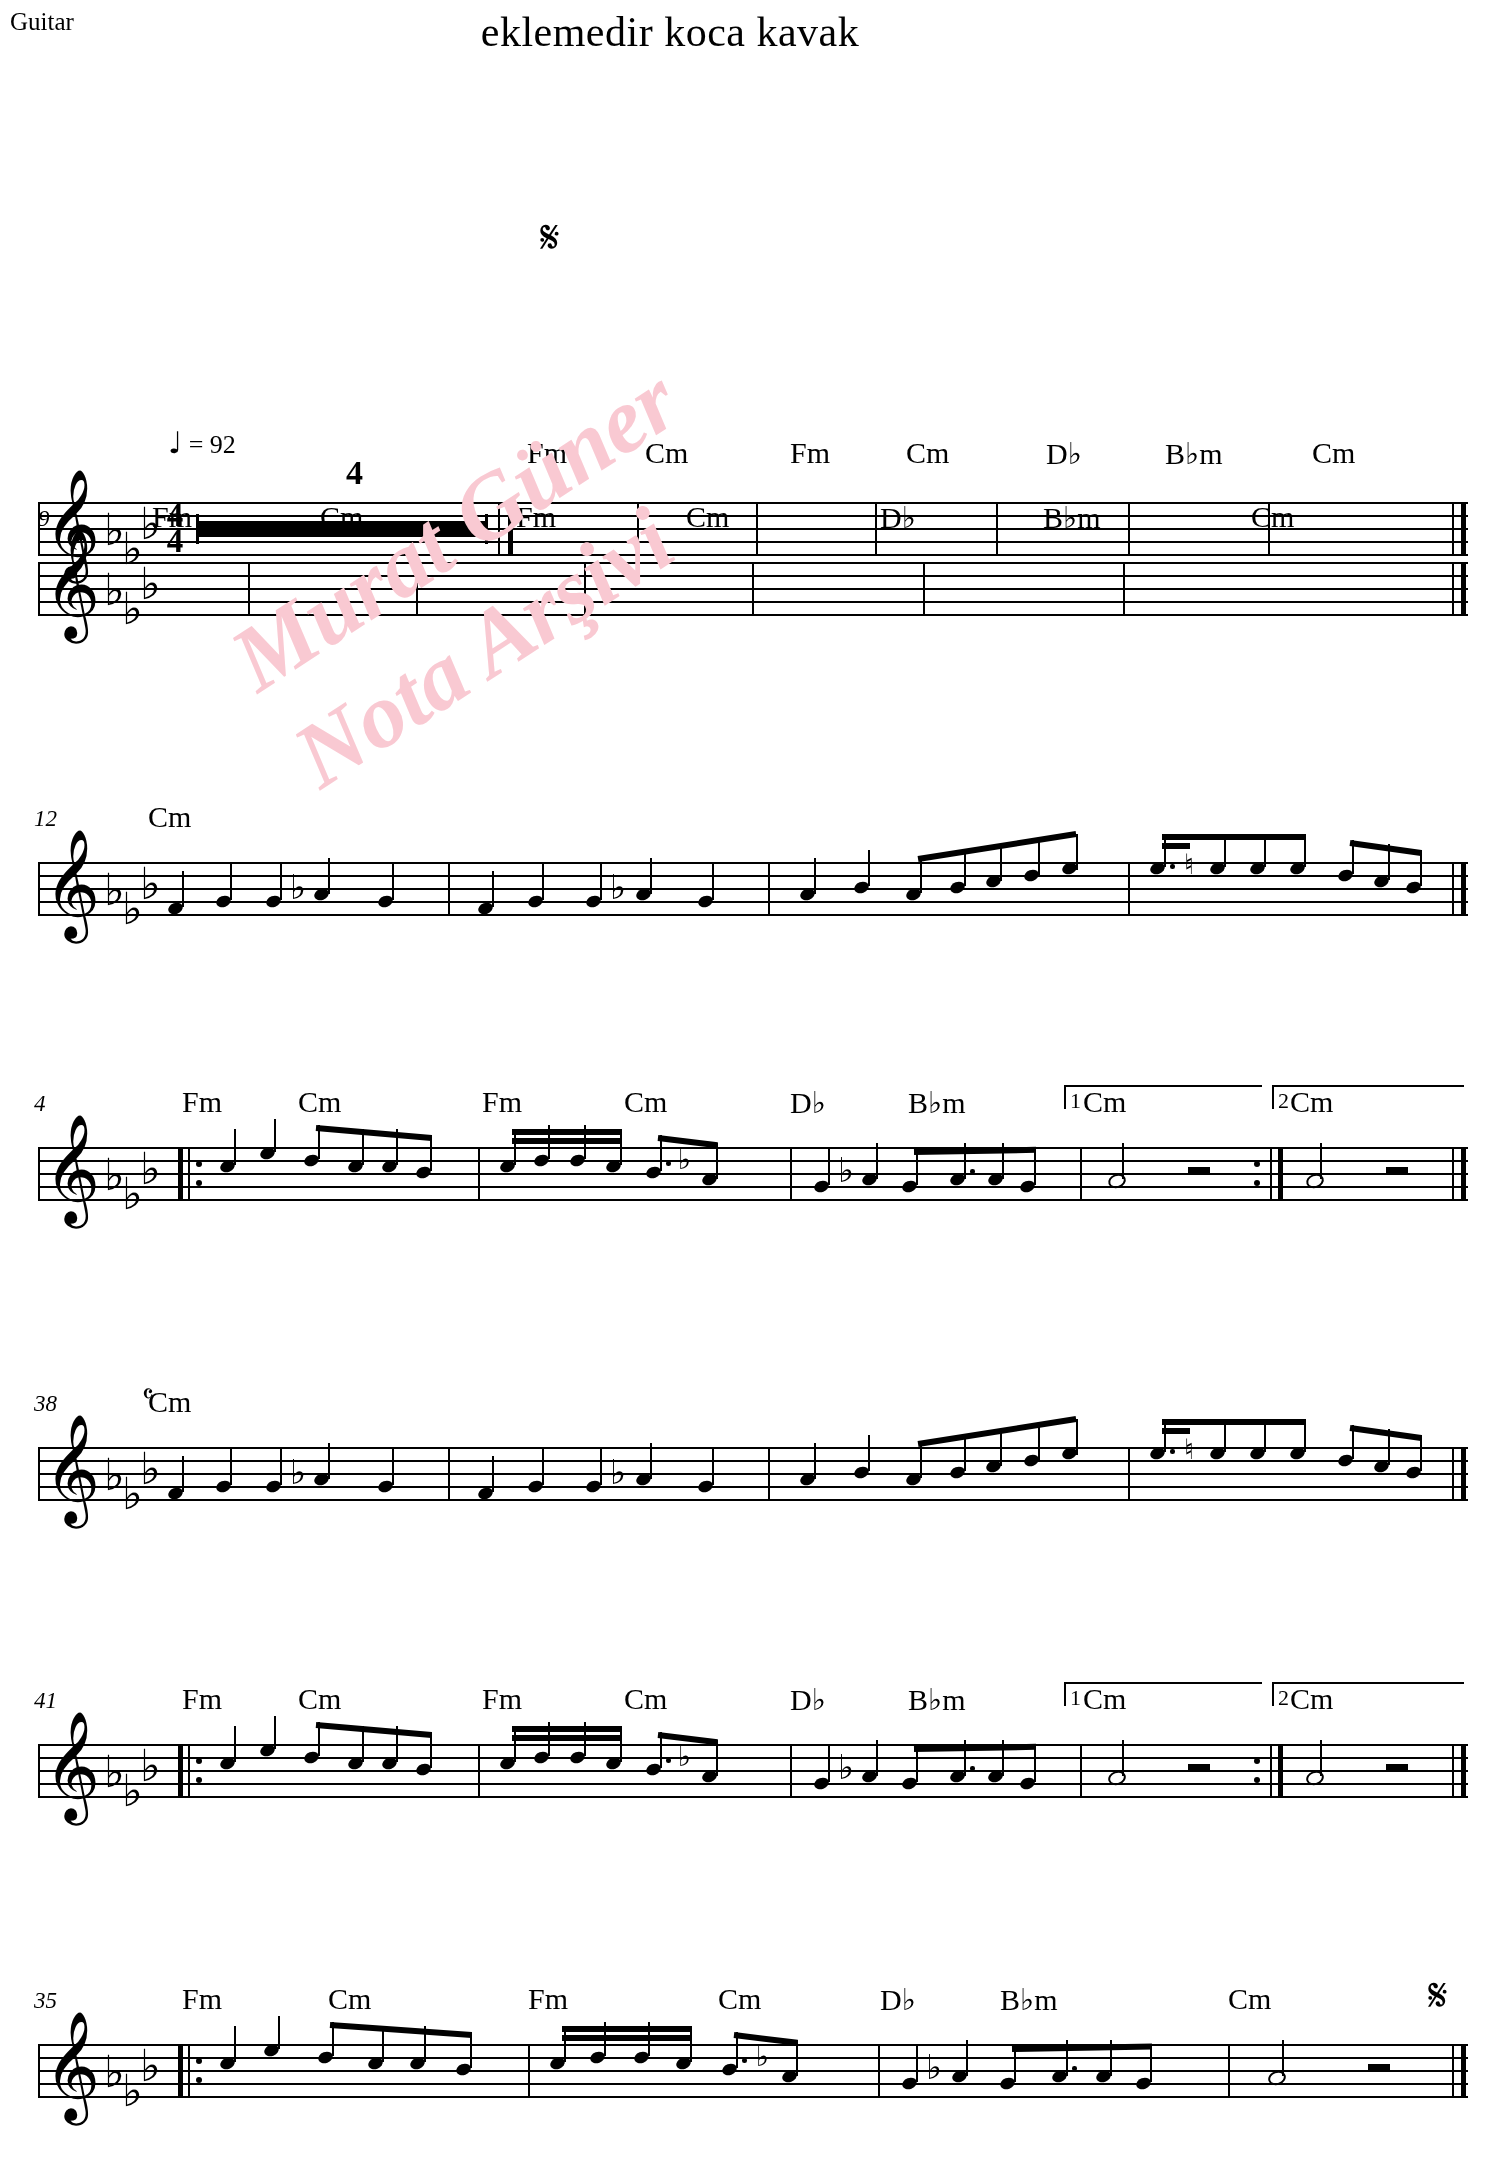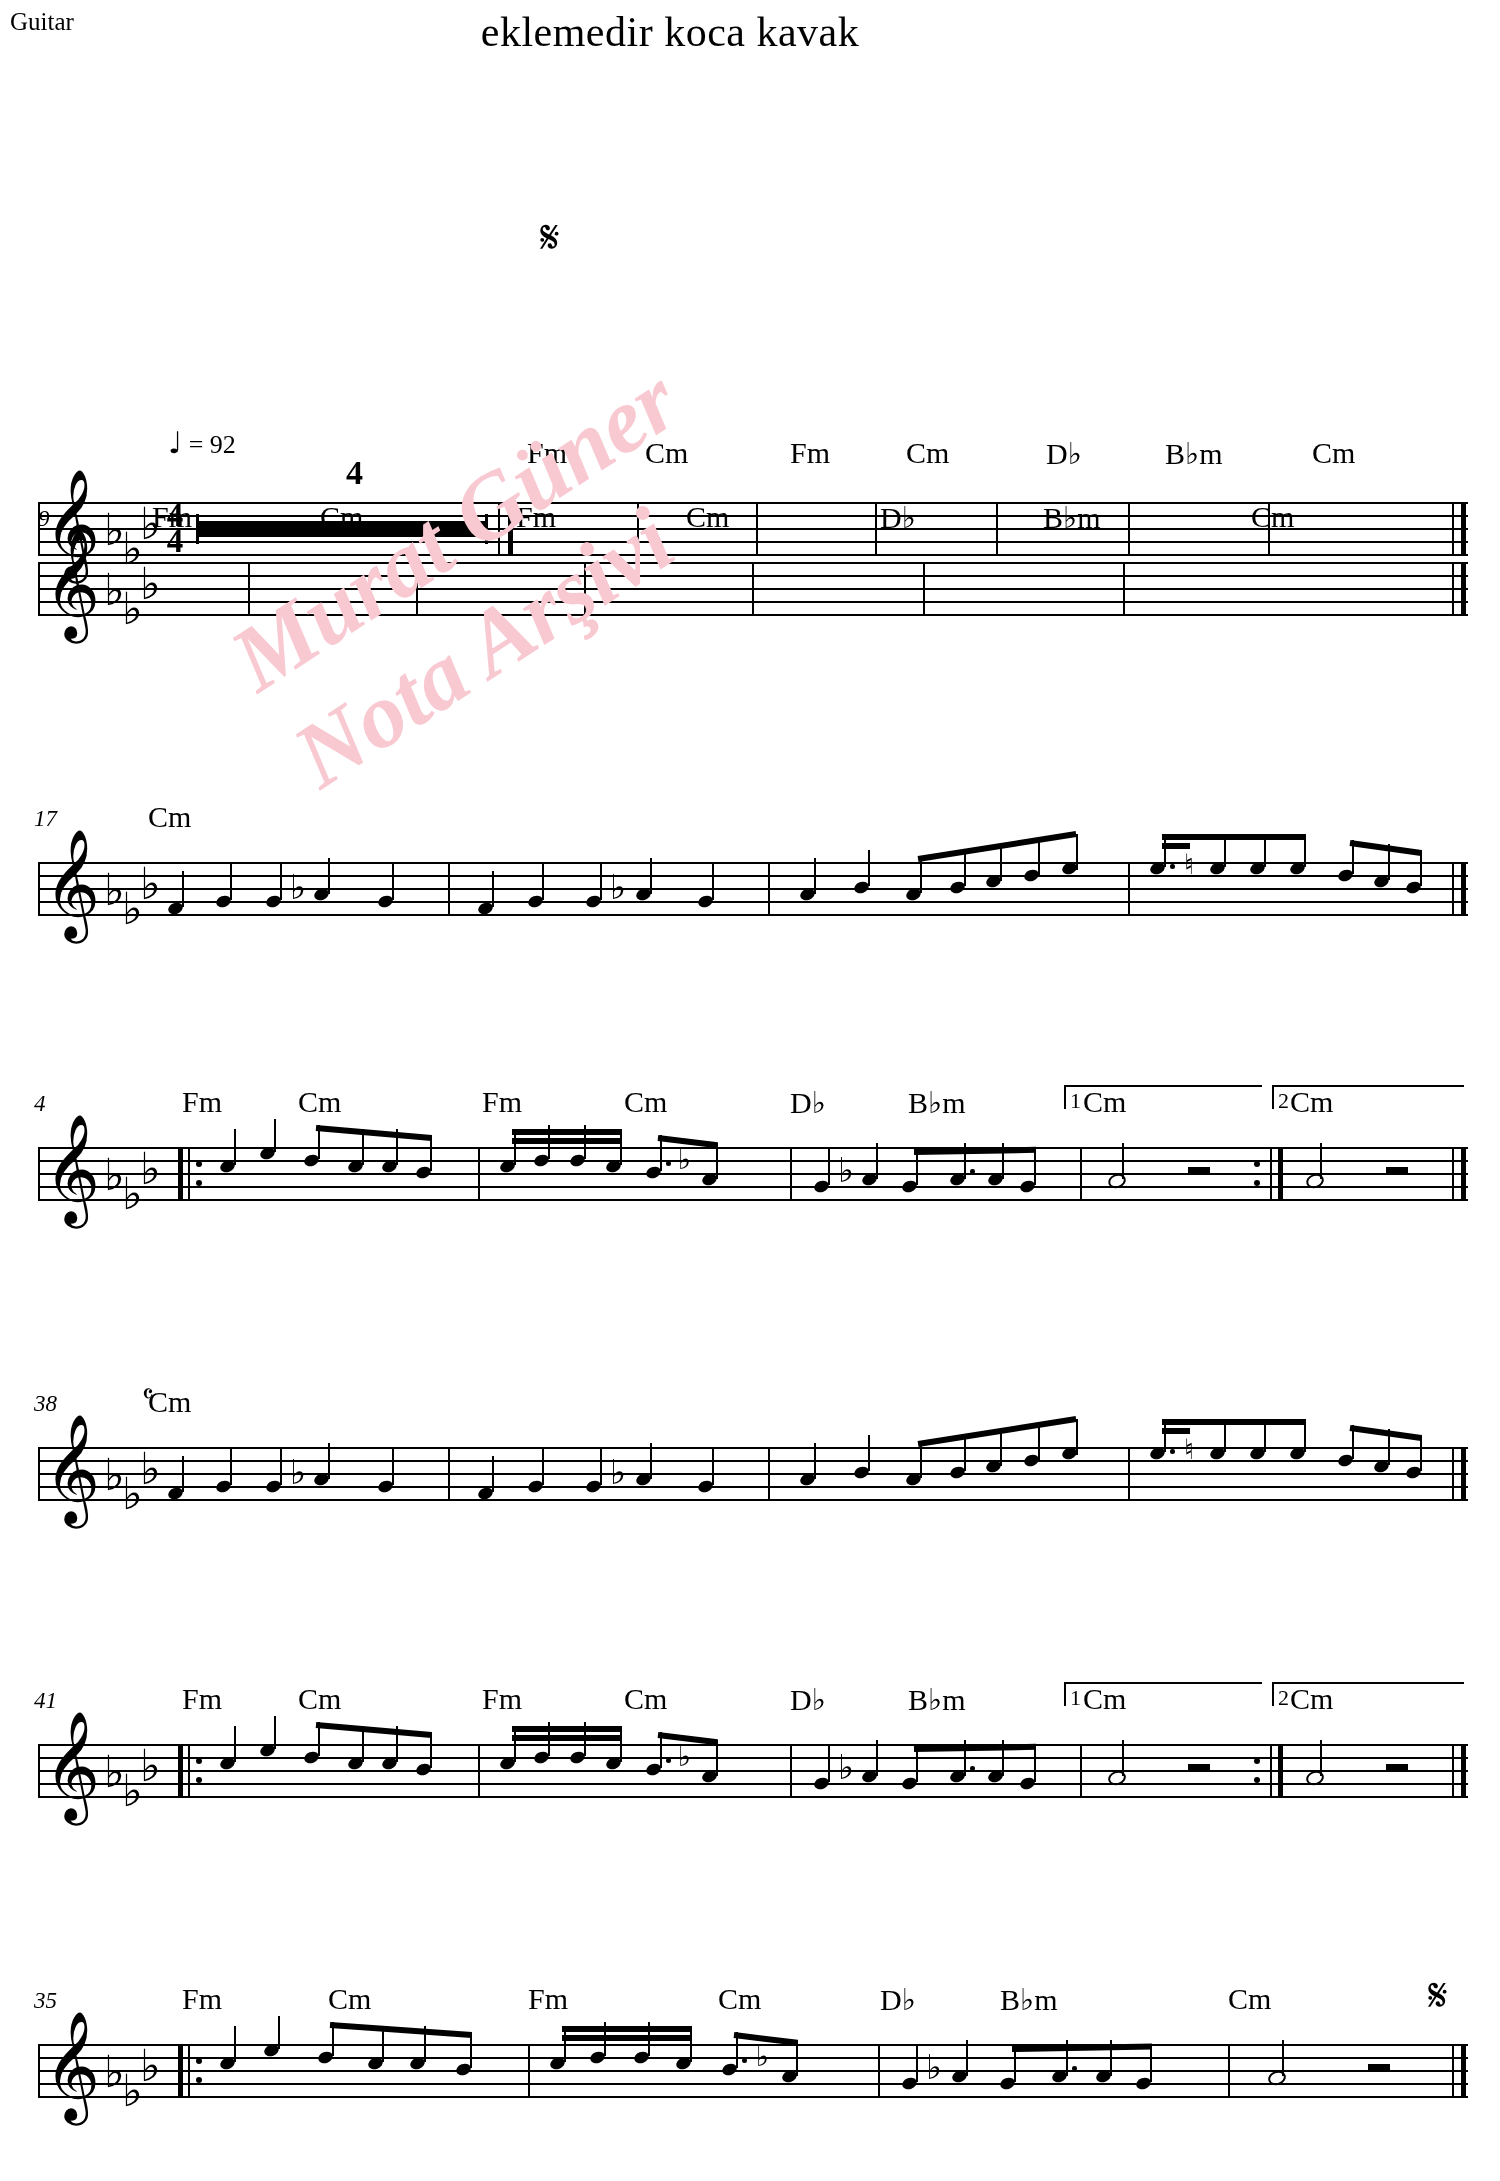--- a/index.html
+++ b/index.html
@@ -347,21 +347,21 @@
       <div class="bar thick" style="left:1423px;"></div>
 
       <div class="clef" style="left:6px; top:-26px;">𝄞</div>
       <div class="keysig" style="left:66px; top:6px;">♭</div>
       <div class="keysig" style="left:84px; top:25px;">♭</div>
       <div class="keysig" style="left:102px; top:0px;">♭</div>
     </div>
   </div>
 
   <div class="system" style="top:790px;">
-    <div class="measnum" style="left:34px; top:16px;">17</div>
+    <div class="measnum" style="left:34px; top:16px;">12</div>
     <div class="chord" style="left:148px; top:10px;">Cm</div>
 
     <div class="staff" style="top:72px;">
       <div class="line l0"></div>
         <div class="line l1"></div>
         <div class="line l2"></div>
         <div class="line l3"></div>
         <div class="line l4"></div>
 
       <div class="bar" style="left:0px;"></div>

